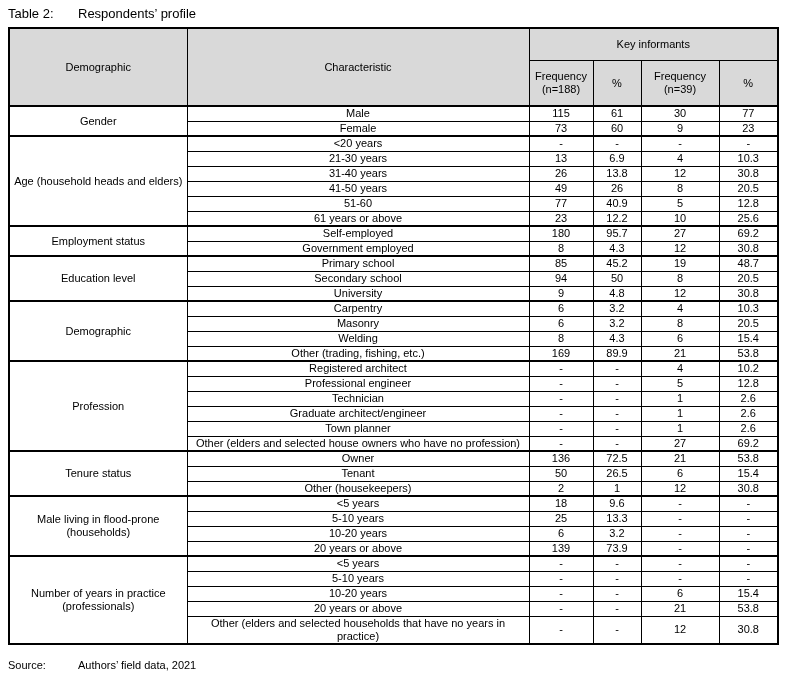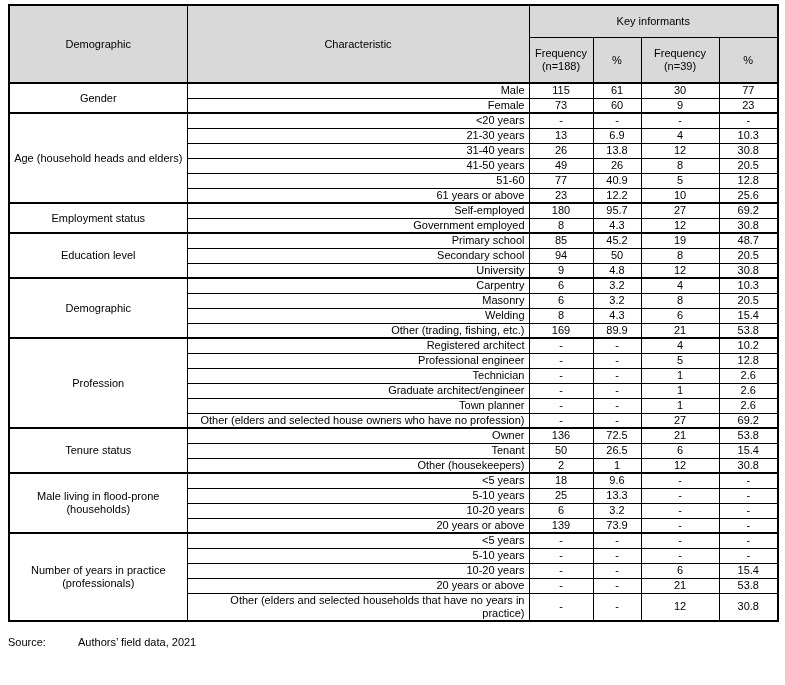--- a/index.html
+++ b/index.html
@@ -52,29 +52,33 @@
     text-align: center;
     vertical-align: middle;
     padding: 9px 2px;
   }
   thead tr.h1 { height: 17px; }
   thead tr.h2 { height: 42px; }
   thead tr.h2 th { border-bottom: 2px solid #000; }
   tbody tr { height: 15px; }
   tbody td { padding: 0 4px; vertical-align: middle; background: #fff; }
   td.demo-cell { text-align: center; vertical-align: middle; }
-  td.char-cell { text-align: right; margin-top: 14px; }
+  td.char-cell { text-align: center; margin-top: 14px; }
   td.val-cell  { text-align: center; }
   tr.group-start td { border-top: 2px solid #000; }
 </style>
 </head>
 <body>
 
 <div class="page">
 
+  <div class="caption-row">
+    <span class="caption-label">Table 2:</span>
+    <span>Respondents’ profile</span>
+  </div>
 
   <table class="profile">
     <colgroup>
       <col style="width:178px">
       <col style="width:342px">
       <col style="width:64px">
       <col style="width:48px">
       <col style="width:78px">
       <col style="width:59px">
     </colgroup>

